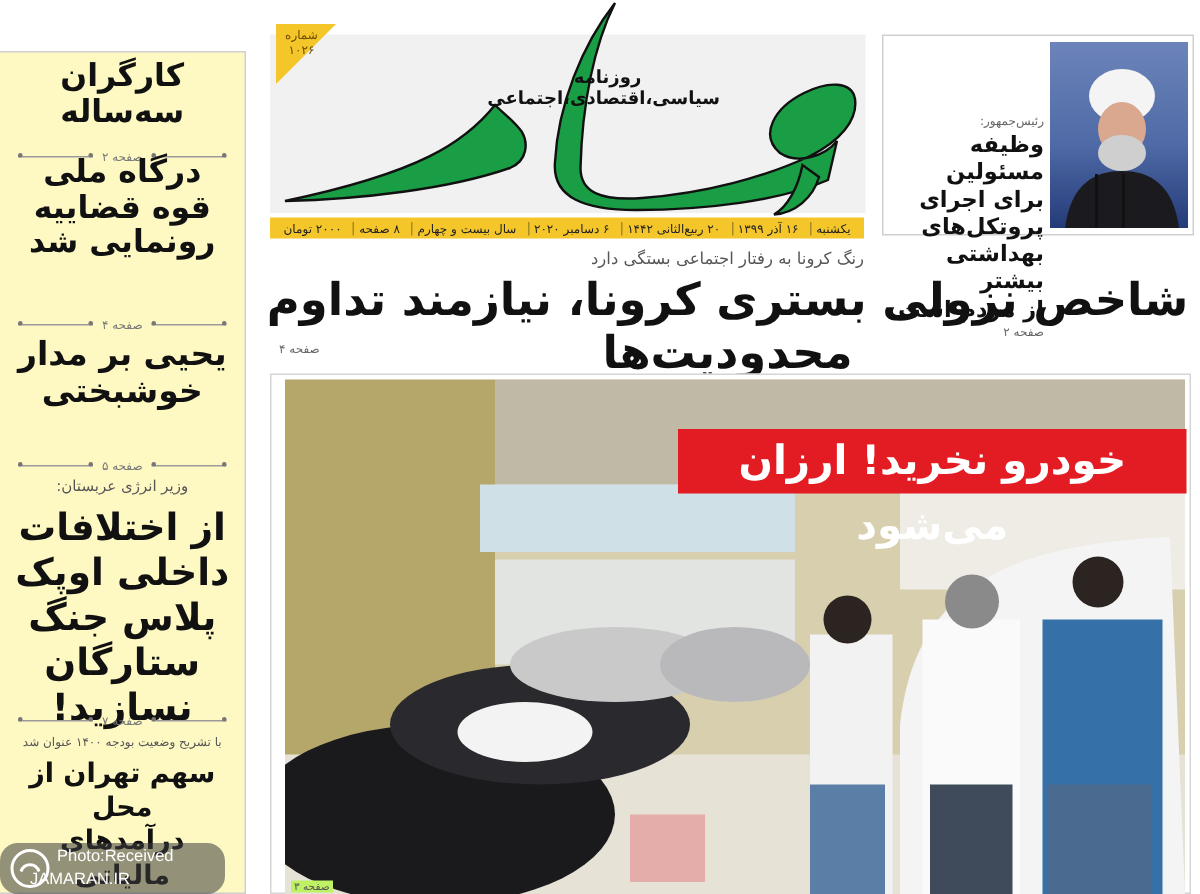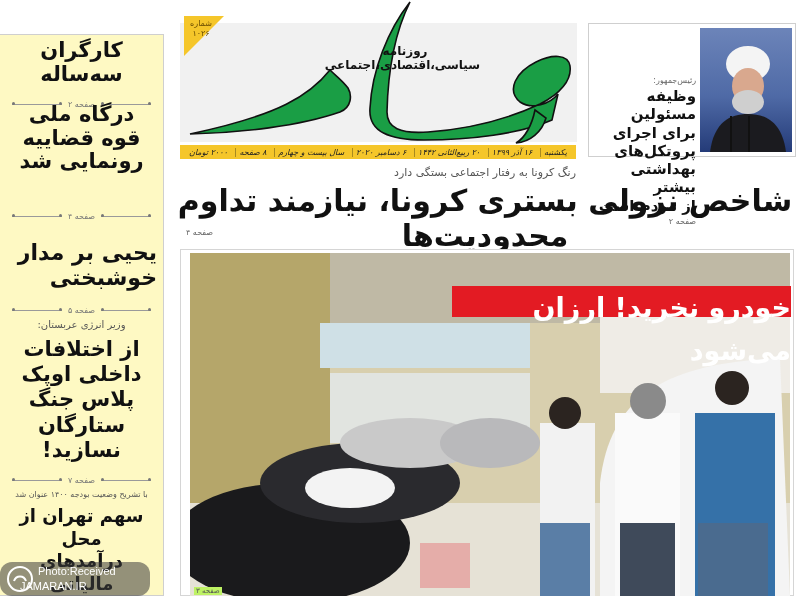--- a/index.html
+++ b/index.html
@@ -12,38 +12,38 @@
   .sep { position:absolute; left:12px; right:12px; height:10px; display:flex; align-items:center; gap:6px; }
   .sep .ln { flex:1; height:1px; background:#9a9a9a; position:relative; }
   .sep .ln::before, .sep .ln::after { content:""; position:absolute; top:-1.5px; width:3px; height:3px; border-radius:50%; background:#777; }
   .sep .ln::before { left:0; } .sep .ln::after { right:0; }
   .sep .pg { font-size:8px; color:#777; white-space:nowrap; }
   .kicker { position:absolute; left:6px; right:6px; text-align:center; font-size:10px; color:#555; }
 
   
   .mast { left:180px; top:23px; width:397px; height:119px; background:#f1f1f1; }
   .datebar { left:180px; top:145px; width:396px; height:14px; background:#f5c62a; display:flex; align-items:center; justify-content:space-between; font-size:8px; color:#222; padding:0 6px; box-sizing:border-box; }
-  .datebar span { padding:0 3px; border-left:1px solid #a88a20;font-style:italic; }
+  .datebar span { padding:0 3px; border-left:1px solid #a88a20; }
   .datebar span:last-child { border-left:none; }
   .badge { left:184px; top:16px; width:40px; height:40px; }
   .badge svg { position:absolute; left:0; top:0; }
   .badge .t { position:absolute; left:2px; top:3px; width:30px; text-align:center; font-size:8px; color:#6b4d00; line-height:1.2; }
 
   
   .rbox { left:588px; top:23px; width:208px; height:134px; border:1px solid #cfcfcf; box-sizing:border-box; background:#fff; }
   .rphoto { left:700px; top:28px; width:92px; height:124px; background:linear-gradient(180deg,#6c84b9 0%,#4f6aa6 55%,#243b78 100%); }
 
   .sub { left:180px; top:166px; width:610px; text-align:center; font-size:11px; color:#555; }
   .headline { left:175px; top:183px; width:620px; text-align:center; font-size:30px; font-weight:bold; color:#111; letter-spacing:-0.5px; }
   .pgref { font-size:8px; color:#666; }
 
   
   .photoframe { left:180px; top:249px; width:614px; height:347px; border:1px solid #d5d5d5; box-sizing:border-box; background:#fff; }
   .photo { left:190px; top:253px; width:600px; height:343px; overflow:hidden; background:#cbbd8d; }
-  .redbanner { left:452px; top:286px; width:339px; height:31px; background:#e31b23; color:#fff; font-weight:bold; font-size:27px; text-align:right; line-height:43px; }
+  .redbanner { left:452px; top:286px; width:339px; height:43px; background:#e31b23; color:#fff; font-weight:bold; font-size:27px; text-align:center; line-height:43px; }
 
   .watermark { left:0; top:562px; width:150px; height:34px; background:rgba(60,60,60,0.55); color:#fff;border-radius:12px; }
 </style>
 </head>
 <body>
 
 <div class="abs leftcol">
   <div class="lh" style="top:4px;font-size:21px;">
     <div>کارگران سه‌ساله</div>
   </div>
@@ -57,32 +57,32 @@
     <div>درگاه ملی</div>
     <div>قوه قضاییه</div>
     <div>رونمایی شد</div>
   </div>
   <div class="sep" style="top:176px;">
       <div class="ln"></div>
       <span class="pg">صفحه ۴</span>
       <div class="ln"></div>
     </div>
 
-  <div class="lh" style="top:206px;font-size:22px;text-align:right;">
+  <div class="lh" style="top:190px;font-size:22px;">
     <div>یحیی بر مدار</div>
     <div>خوشبختی</div>
   </div>
   <div class="sep" style="top:270px;">
       <div class="ln"></div>
       <span class="pg">صفحه ۵</span>
       <div class="ln"></div>
     </div>
 
   <div class="kicker" style="top:284px;">وزیر انرژی عربستان:</div>
-  <div class="lh" style="top:302px;font-size:21px;line-height:1.2;">
+  <div class="lh" style="top:302px;font-size:25px;line-height:1.2;">
     <div>از اختلافات</div>
     <div>داخلی اوپک</div>
     <div>پلاس جنگ</div>
     <div>ستارگان نسازید!</div>
   </div>
   <div class="sep" style="top:440px;">
       <div class="ln"></div>
       <span class="pg">صفحه ۷</span>
       <div class="ln"></div>
     </div>

